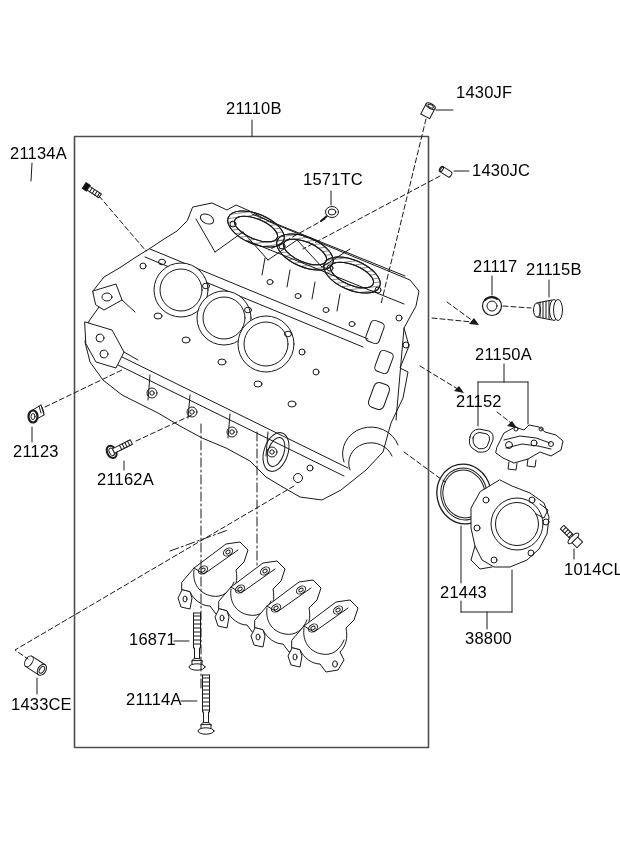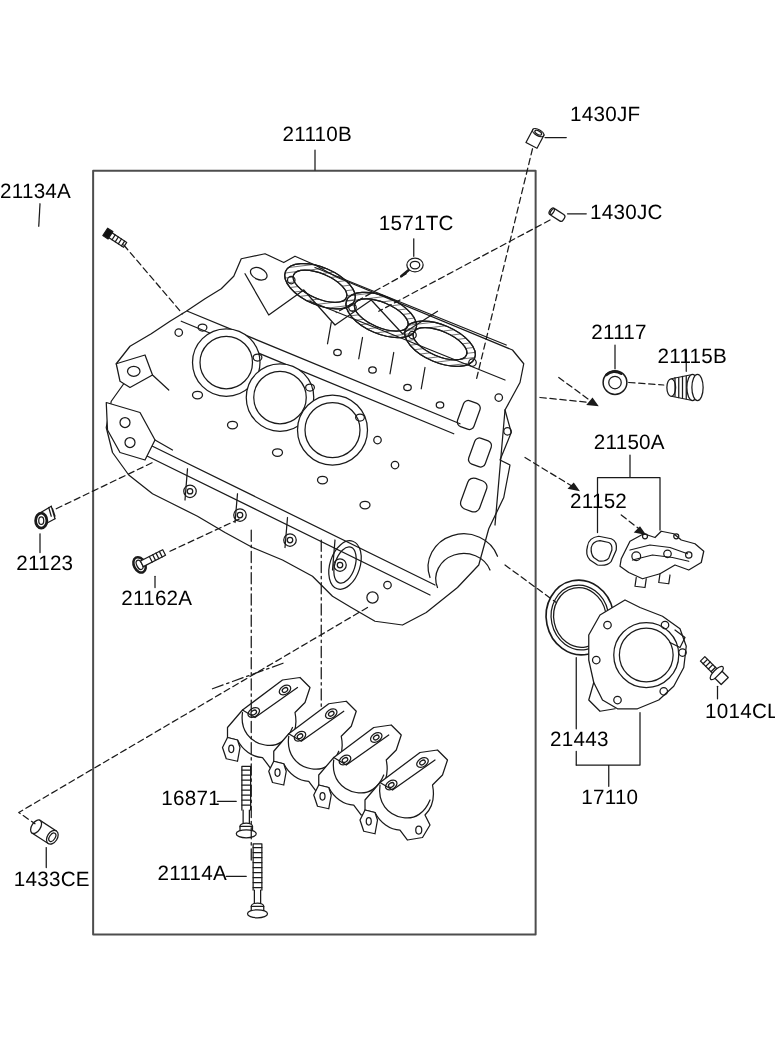--- a/index.html
+++ b/index.html
@@ -314,28 +314,28 @@
 
   <g stroke-dasharray="9 3 2 3">
     <path d="M201,424 V688"></path>
     <path d="M257,432 V566"></path>
     <path d="M170,551 L228,530"></path>
   </g>
 </svg>
 
   <div class="part-label" style="left:226px;top:99px">21110B</div>
   <div class="part-label" style="left:456px;top:83px">1430JF</div>
-  <div class="part-label" style="left:0;top:144px">21134A</div>
+  <div class="part-label" style="left:10px;top:144px">21134A</div>
   <div class="part-label" style="left:472px;top:161px">1430JC</div>
   <div class="part-label" style="left:303px;top:170px">1571TC</div>
   <div class="part-label" style="left:473px;top:257px">21117</div>
-  <div class="part-label" style="left:526px;top:276px">21115B</div>
+  <div class="part-label" style="left:526px;top:260px">21115B</div>
   <div class="part-label" style="left:475px;top:345px">21150A</div>
   <div class="part-label" style="left:456px;top:392px">21152</div>
   <div class="part-label" style="left:13px;top:442px">21123</div>
   <div class="part-label" style="left:97px;top:470px">21162A</div>
   <div class="part-label" style="left:564px;top:560px">1014CL</div>
   <div class="part-label" style="left:440px;top:583px">21443</div>
-  <div class="part-label" style="left:465px;top:629px">17110</div>
+  <div class="part-label" style="left:465px;top:629px">38800</div>
   <div class="part-label" style="left:129px;top:630px">16871</div>
   <div class="part-label" style="left:126px;top:690px">21114A</div>
   <div class="part-label" style="left:11px;top:695px">1433CE</div>
 </div>
 
 </body></html>

